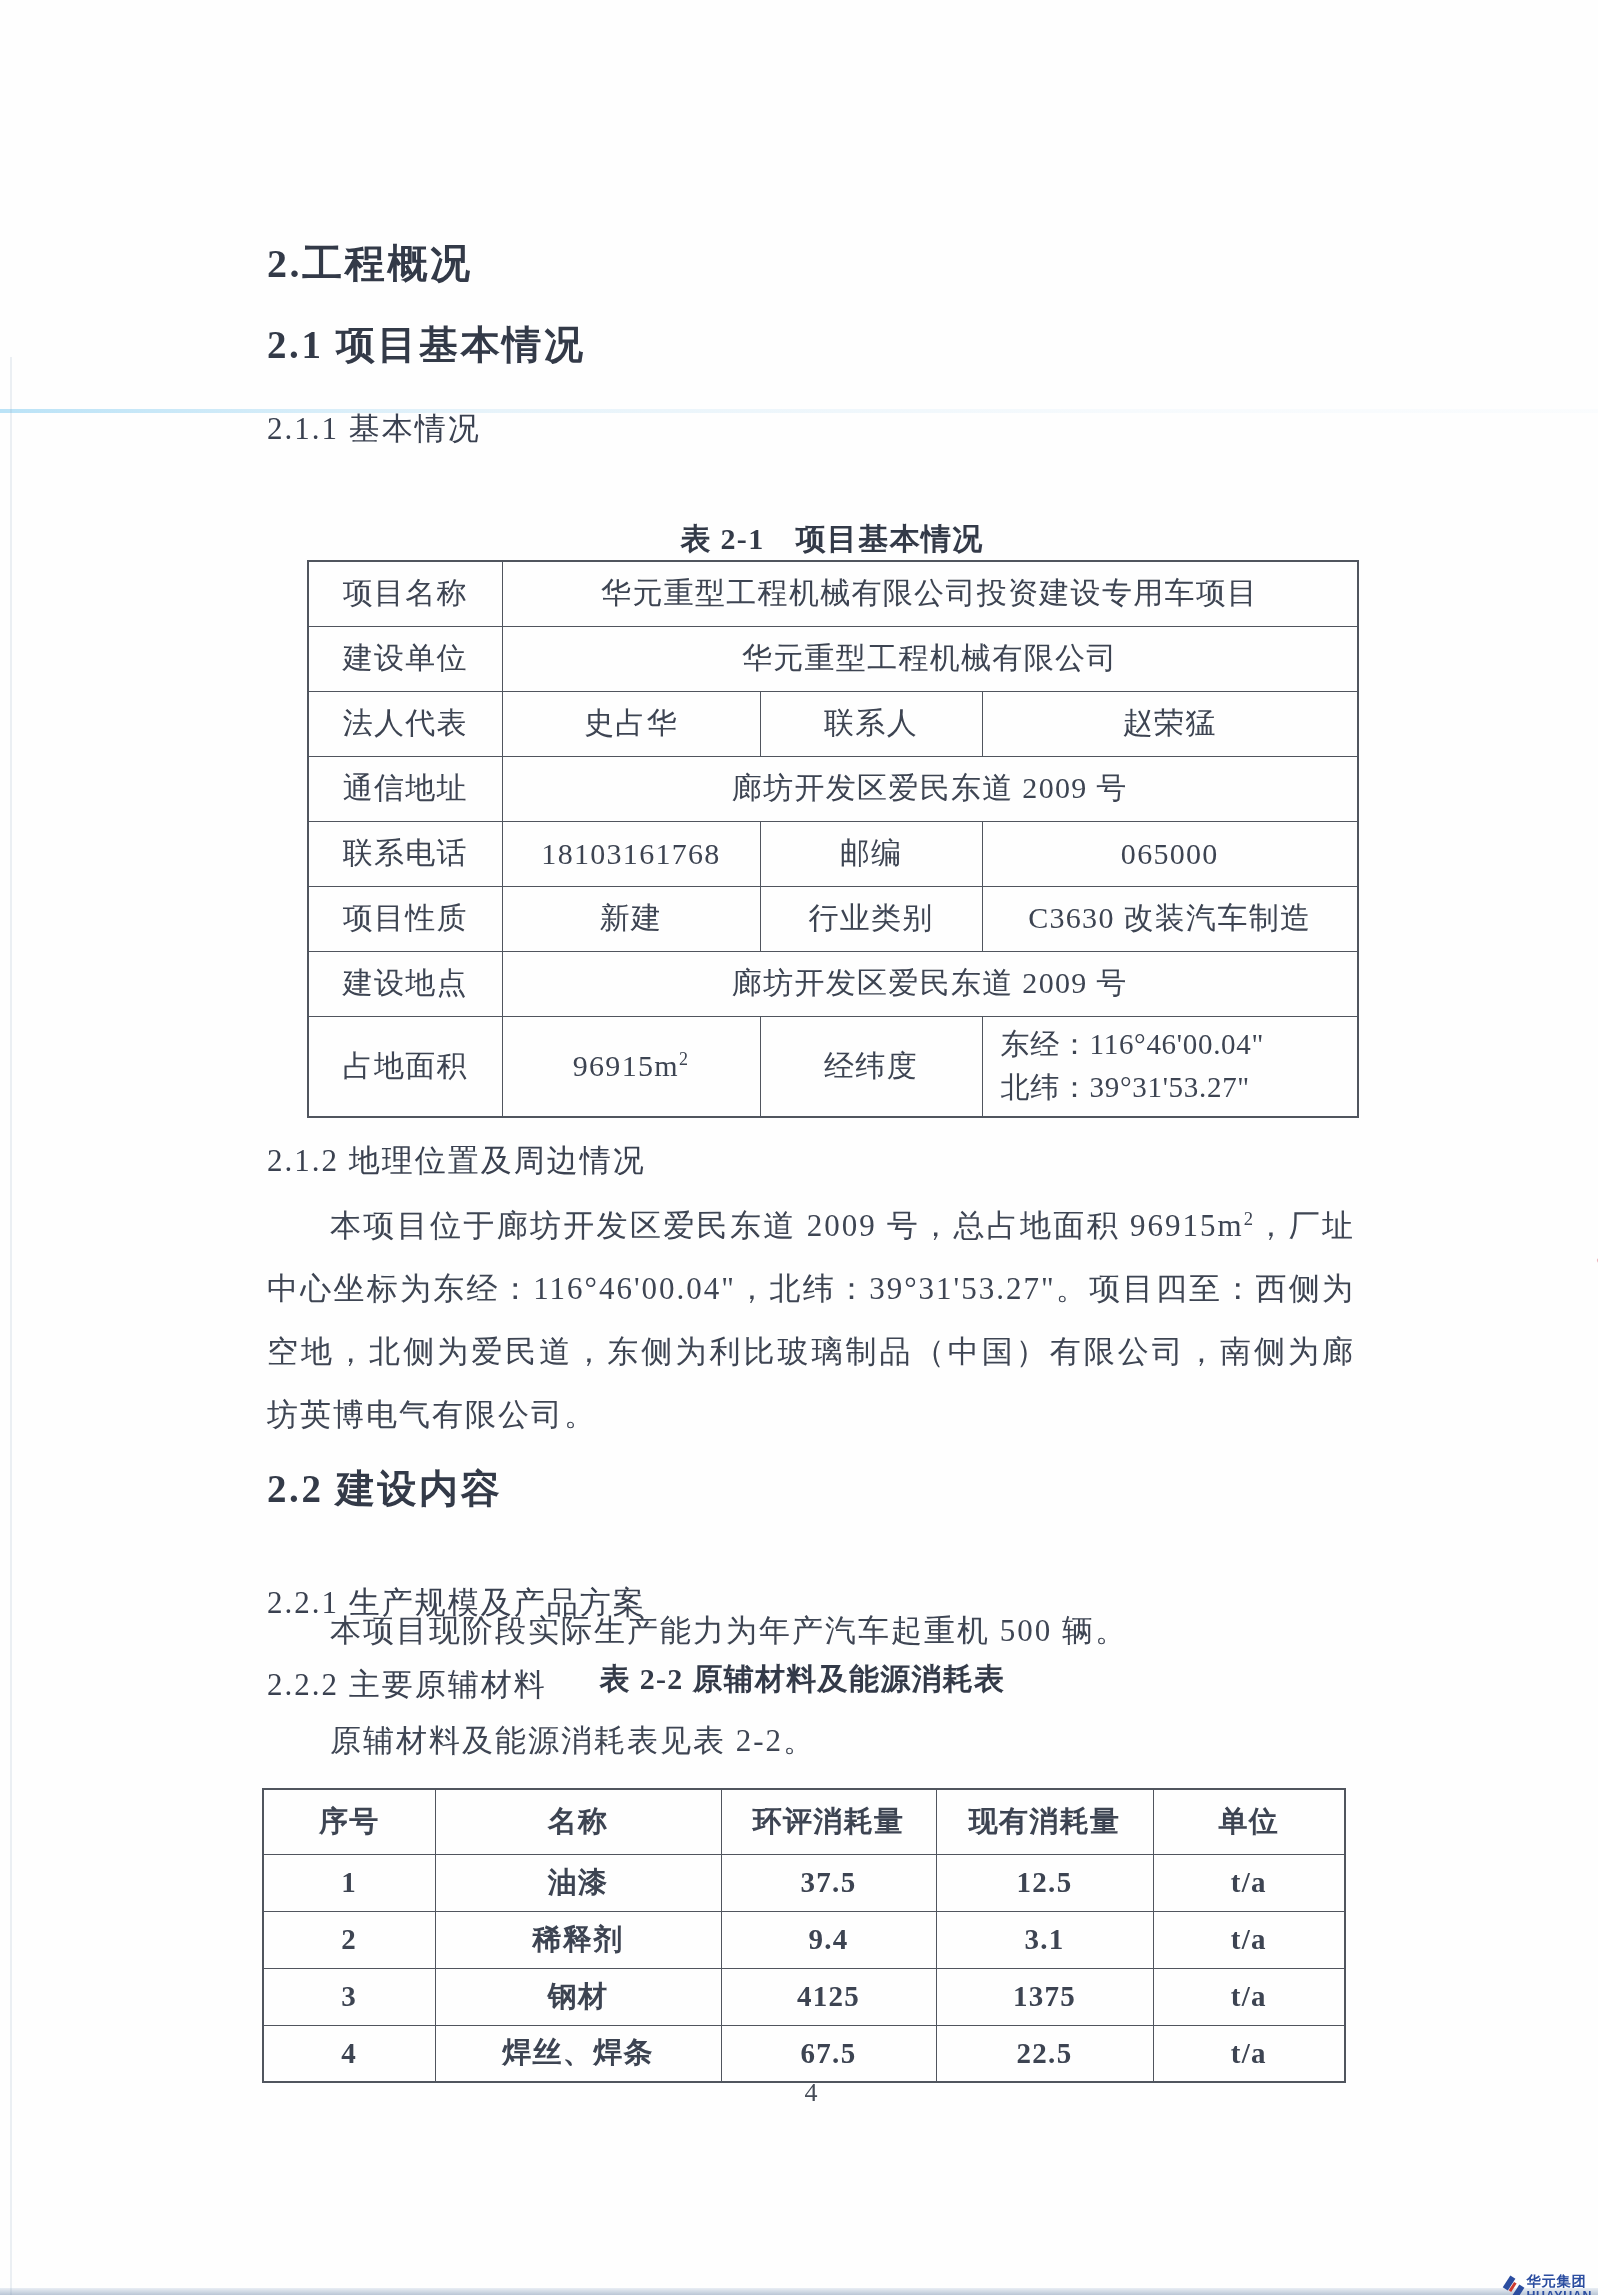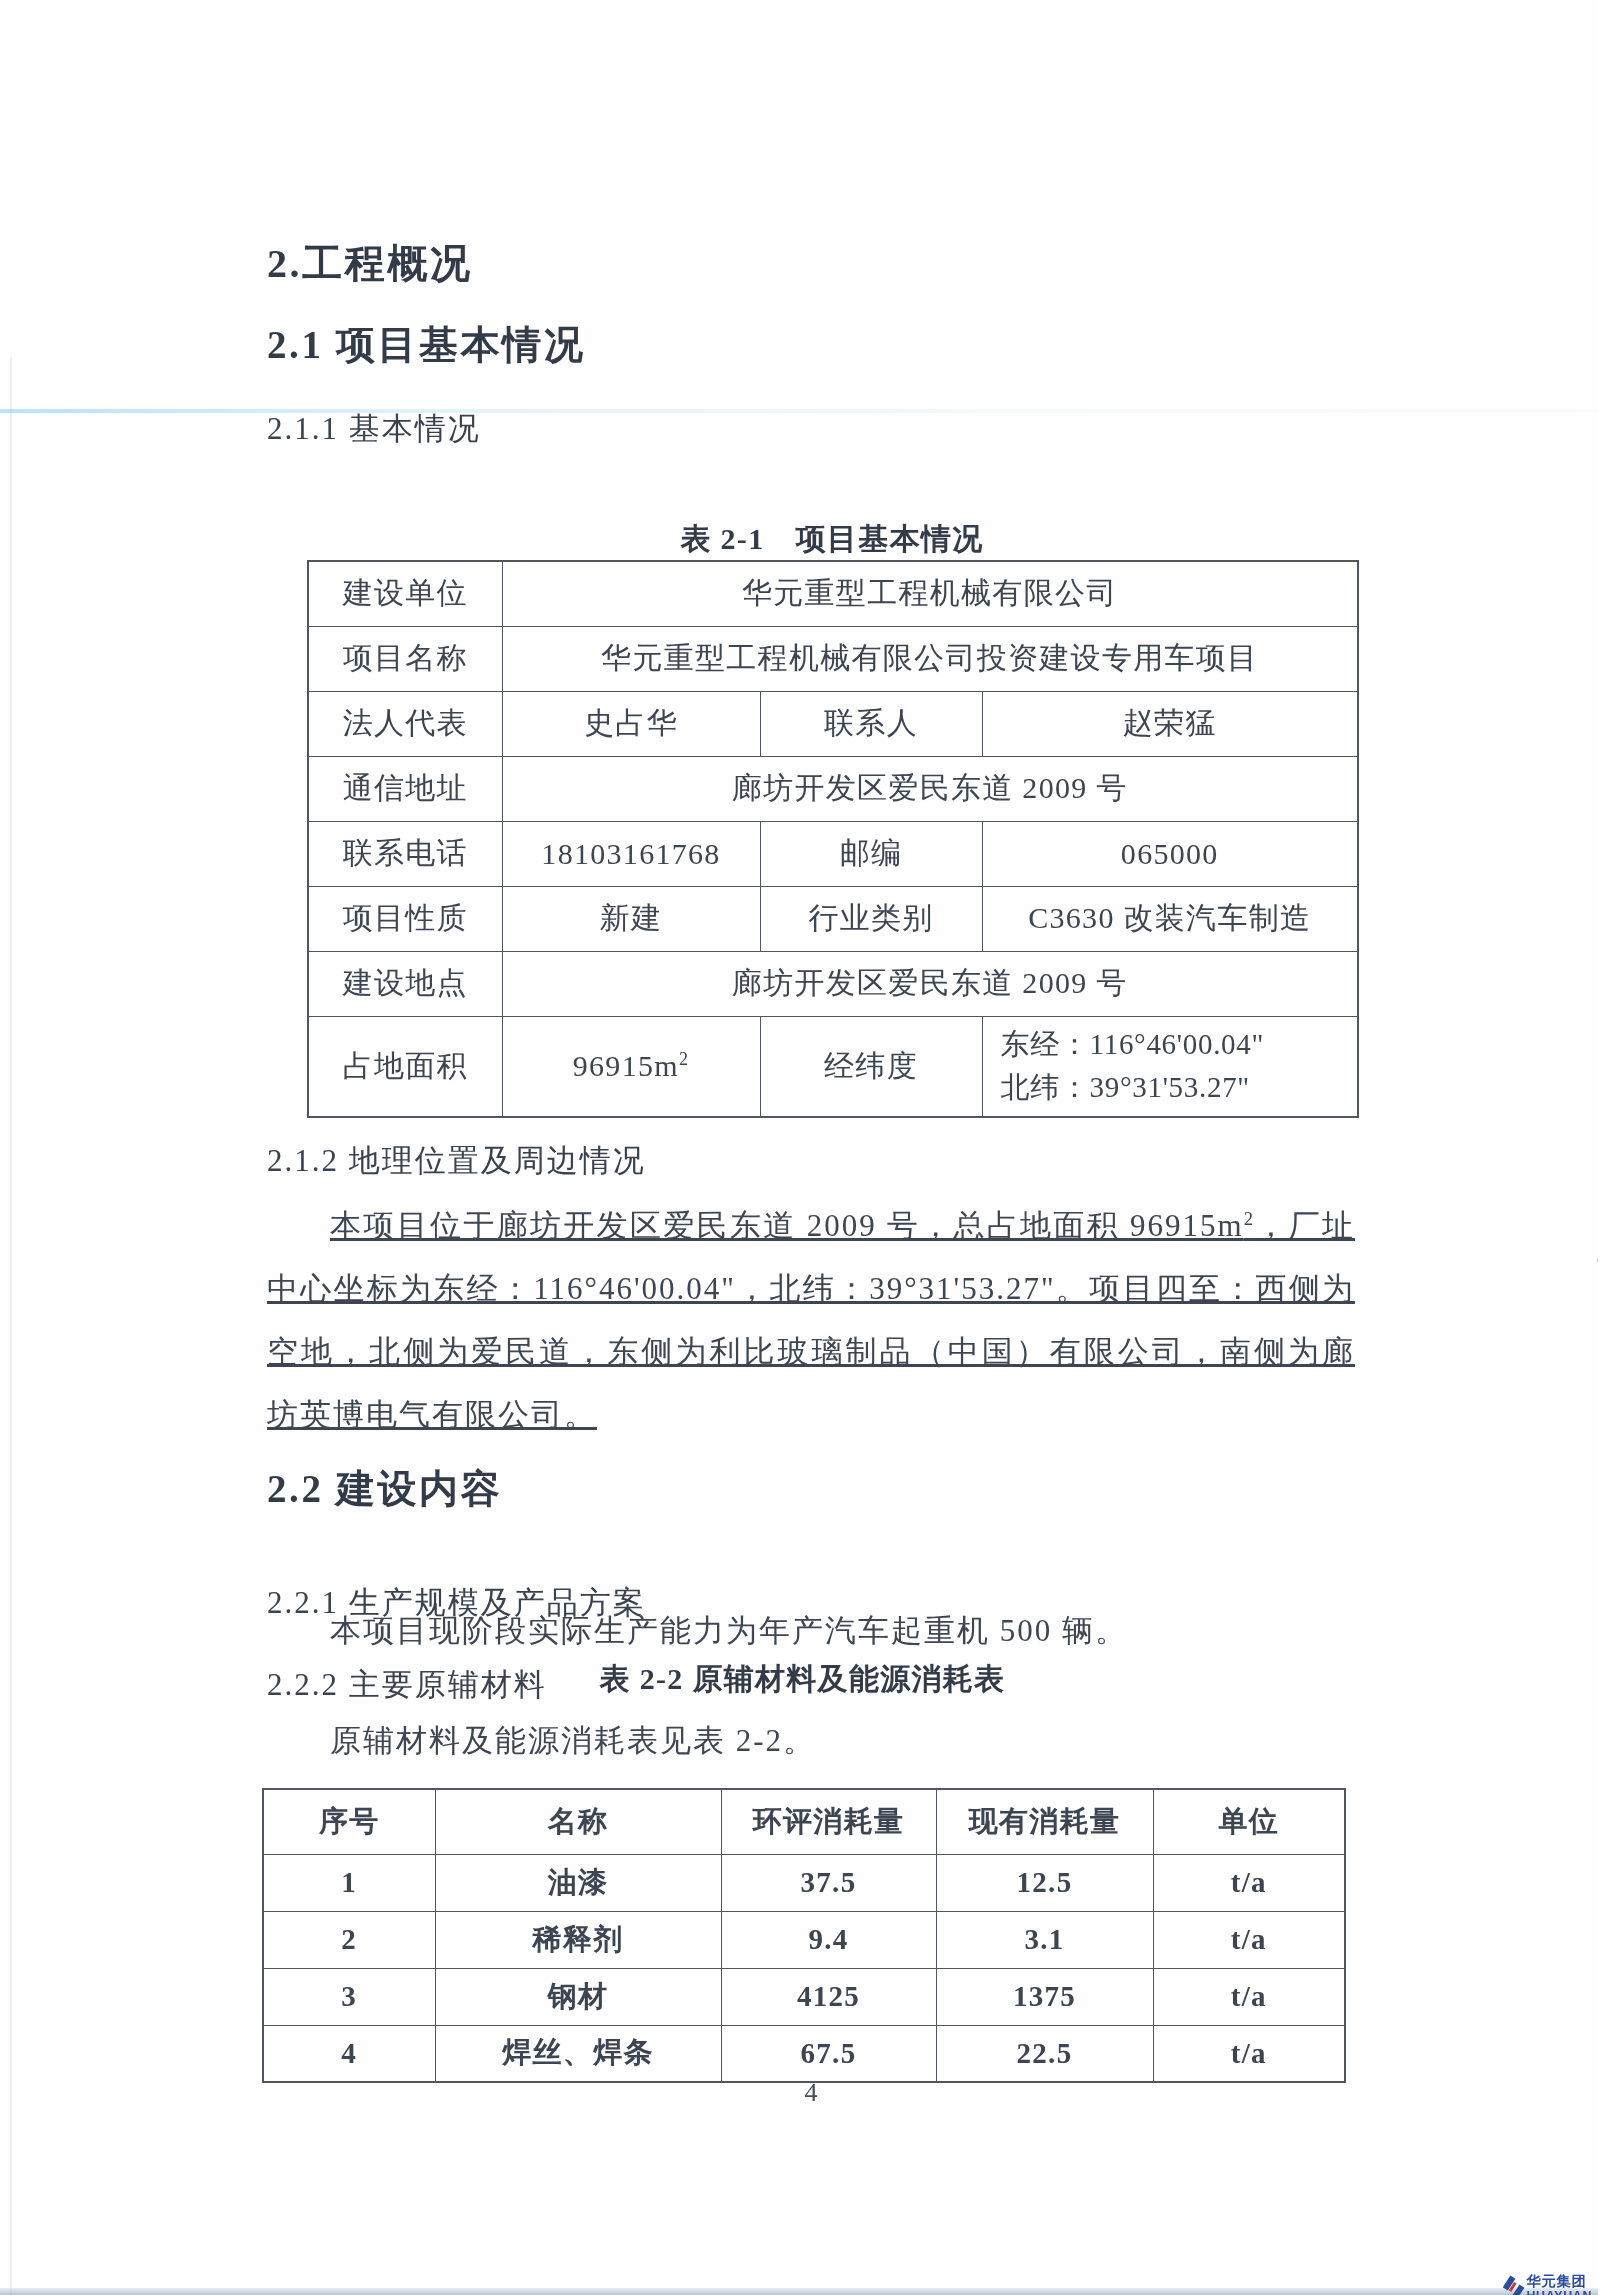--- a/index.html
+++ b/index.html
@@ -76,26 +76,26 @@
 
   <table class="t1 abs" style="left:307px;top:560px;">
     <colgroup>
         <col style="width:194px">
         <col style="width:258px">
         <col style="width:222px">
         <col style="width:376px">
       </colgroup>
     <tbody>
         <tr>
+      <td>项目名称</td>
+      <td colspan="3">华元重型工程机械有限公司投资建设专用车项目</td>
+    </tr>
+    <tr>
       <td>建设单位</td>
       <td colspan="3">华元重型工程机械有限公司</td>
-    </tr>
-    <tr>
-      <td>项目名称</td>
-      <td colspan="3">华元重型工程机械有限公司投资建设专用车项目</td>
     </tr>
     <tr>
       <td>法人代表</td>
       <td>史占华</td>
       <td>联系人</td>
       <td>赵荣猛</td>
     </tr>
     <tr>
       <td>通信地址</td>
       <td colspan="3">廊坊开发区爱民东道 2009 号</td>
@@ -123,21 +123,21 @@
       <td class="coord">
         <div>东经：116°46'00.04"</div>
         <div>北纬：39°31'53.27"</div>
       </td>
     </tr>
   </tbody>
     </table>
 
   <div class="abs h3" style="left:267px;top:1140px;">2.1.2 地理位置及周边情况</div>
 
-  <div class="abs para indent" style="left:267px;top:1187px;width:1088px;text-decoration:underline;"><span>本项目位于廊坊开发区爱民东道 2009 号，总占地面积 96915m</span><sup>2</sup><span>，厂址中心坐标为东经：116°46'00.04"，北纬：39°31'53.27"。项目四至：西侧为空地，北侧为爱民道，东侧为利比玻璃制品（中国）有限公司，南侧为廊坊英博电气有限公司。</span></div>
+  <div class="abs para indent" style="left:267px;top:1187px;width:1088px;"><span>本项目位于廊坊开发区爱民东道 2009 号，总占地面积 96915m</span><sup>2</sup><span>，厂址中心坐标为东经：116°46'00.04"，北纬：39°31'53.27"。项目四至：西侧为空地，北侧为爱民道，东侧为利比玻璃制品（中国）有限公司，南侧为廊坊英博电气有限公司。</span></div>
 
   <div class="abs h2" style="left:267px;top:1462px;">2.2 建设内容</div>
   <div class="abs h3" style="left:267px;top:1582px;">2.2.1 生产规模及产品方案</div>
   <div class="abs para" style="left:267px;top:1599px;width:1088px;">
     <span style="display:inline-block;width:63px;"></span><span>本项目现阶段实际生产能力为年产汽车起重机 500 辆。</span>
   </div>
   <div class="abs h3" style="left:267px;top:1664px;">2.2.2 主要原辅材料</div>
   <div class="abs para" style="left:267px;top:1709px;width:1088px;">
     <span style="display:inline-block;width:63px;"></span><span>原辅材料及能源消耗表见表 2-2。</span>
   </div>

